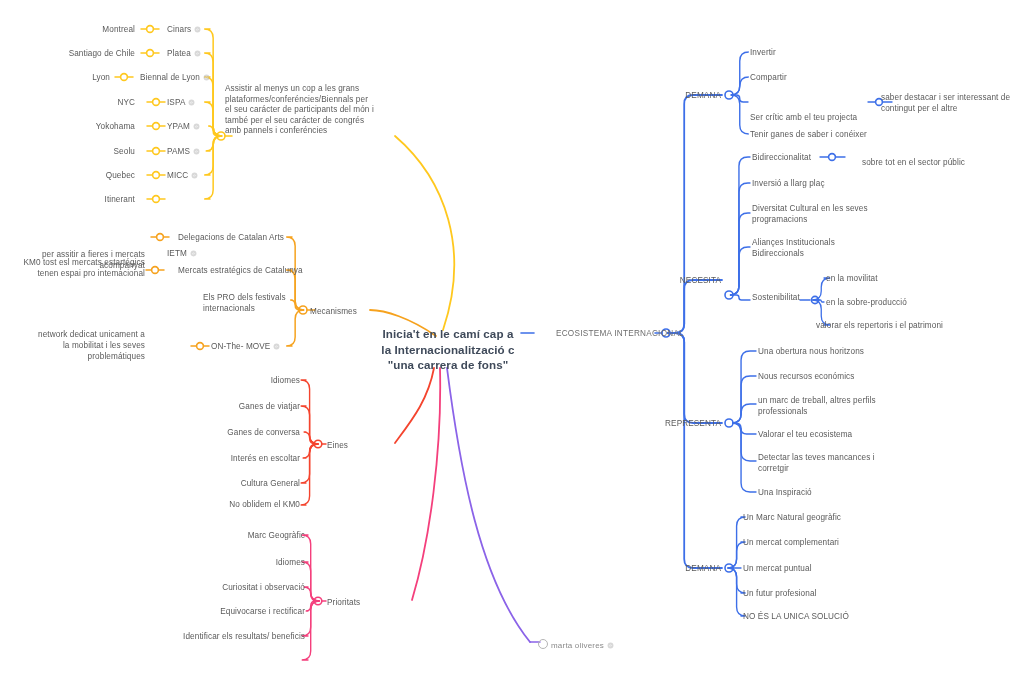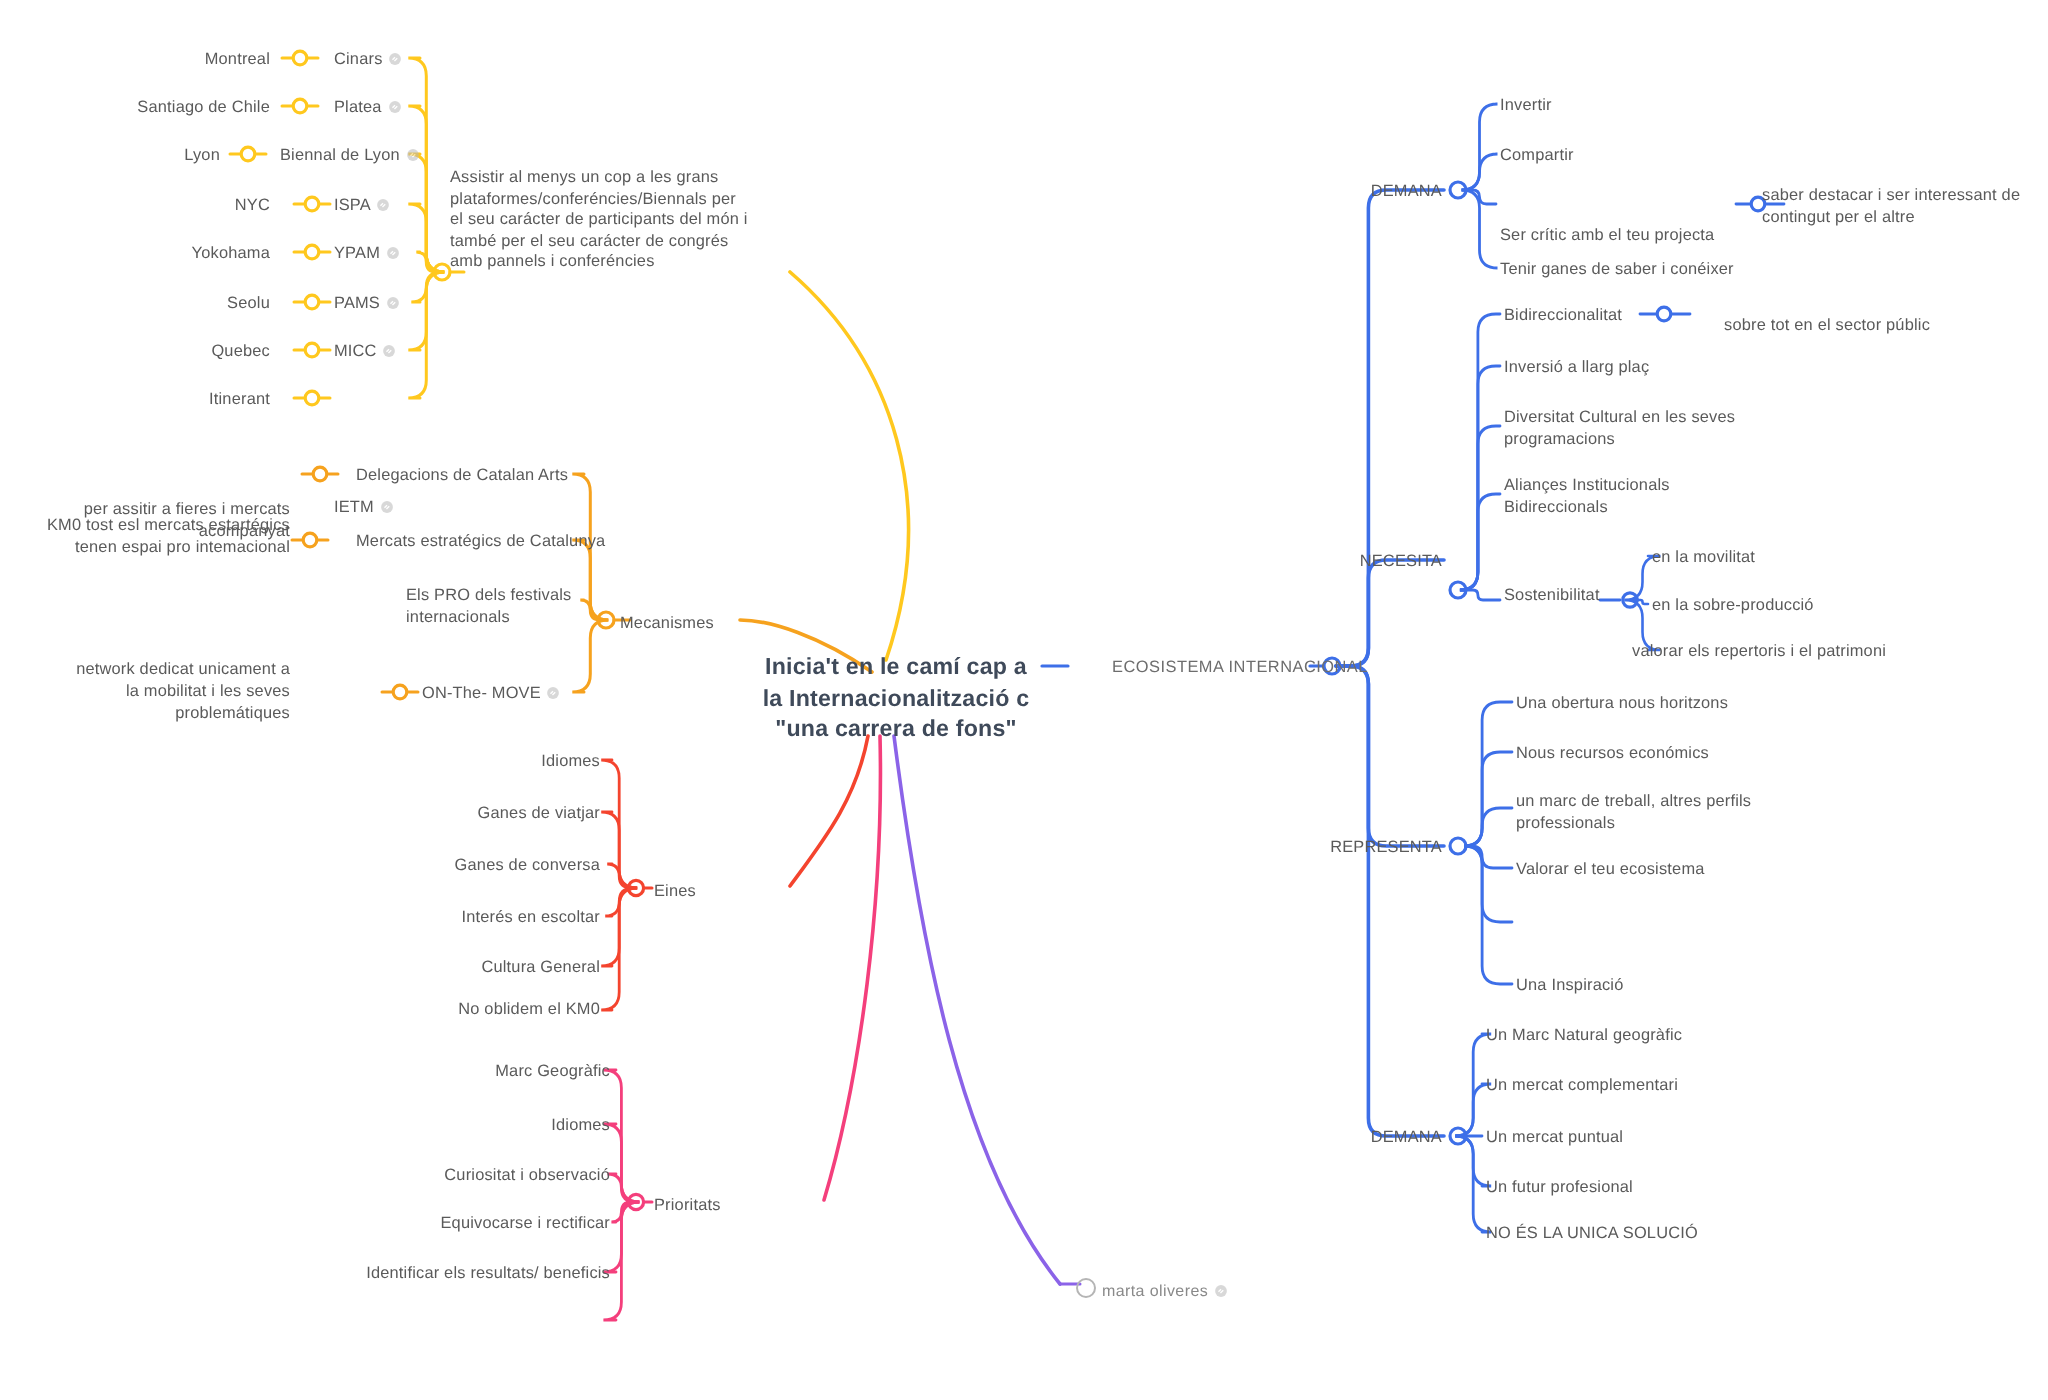--- a/index.html
+++ b/index.html
@@ -313,20 +313,21 @@
   <div class="node l" style="left:752px; top:292px; width:90px;">Sostenibilitat</div>
   <div class="node l" style="left:826px; top:273px; width:140px;">en la movilitat</div>
   <div class="node l" style="left:826px; top:297px; width:140px;">en la sobre-producció</div>
   <div class="node l" style="left:816px; top:320px; width:160px;">valorar els repertoris i el patrimoni</div>
 
   <div class="node r" style="left:645px; top:418px; width:76px;">REPRESENTA</div>
   <div class="node l" style="left:758px; top:346px; width:150px;">Una obertura nous horitzons</div>
   <div class="node l" style="left:758px; top:371px; width:150px;">Nous recursos económics</div>
   <div class="node l" style="left:758px; top:395px; width:135px;">un marc de treball, altres perfils professionals</div>
   <div class="node l" style="left:758px; top:429px; width:150px;">Valorar el teu ecosistema</div>
+  <div class="node l" style="left:758px; top:452px; width:140px;">Detectar las teves  mancances i corretgir</div>
   <div class="node l" style="left:758px; top:487px; width:150px;">Una Inspiració</div>
 
   <div class="node r" style="left:659px; top:563px; width:62px;">DEMANA</div>
   <div class="node l" style="left:743px; top:512px; width:150px;">Un Marc Natural geogràfic</div>
   <div class="node l" style="left:743px; top:537px; width:150px;">Un mercat complementari</div>
   <div class="node l" style="left:743px; top:563px; width:150px;">Un mercat puntual</div>
   <div class="node l" style="left:743px; top:588px; width:150px;">Un futur profesional</div>
   <div class="node l" style="left:743px; top:611px; width:160px;">NO ÉS LA  UNICA SOLUCIÓ</div>
 
 </div>

